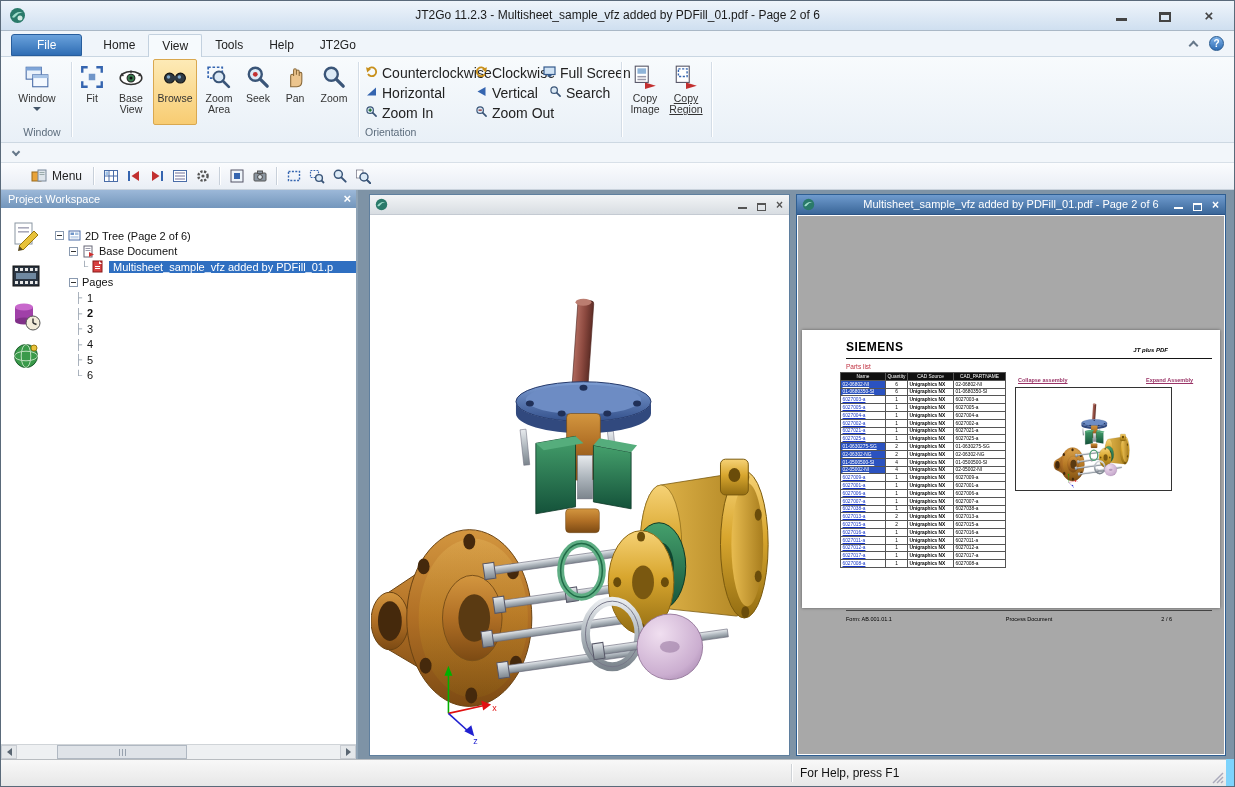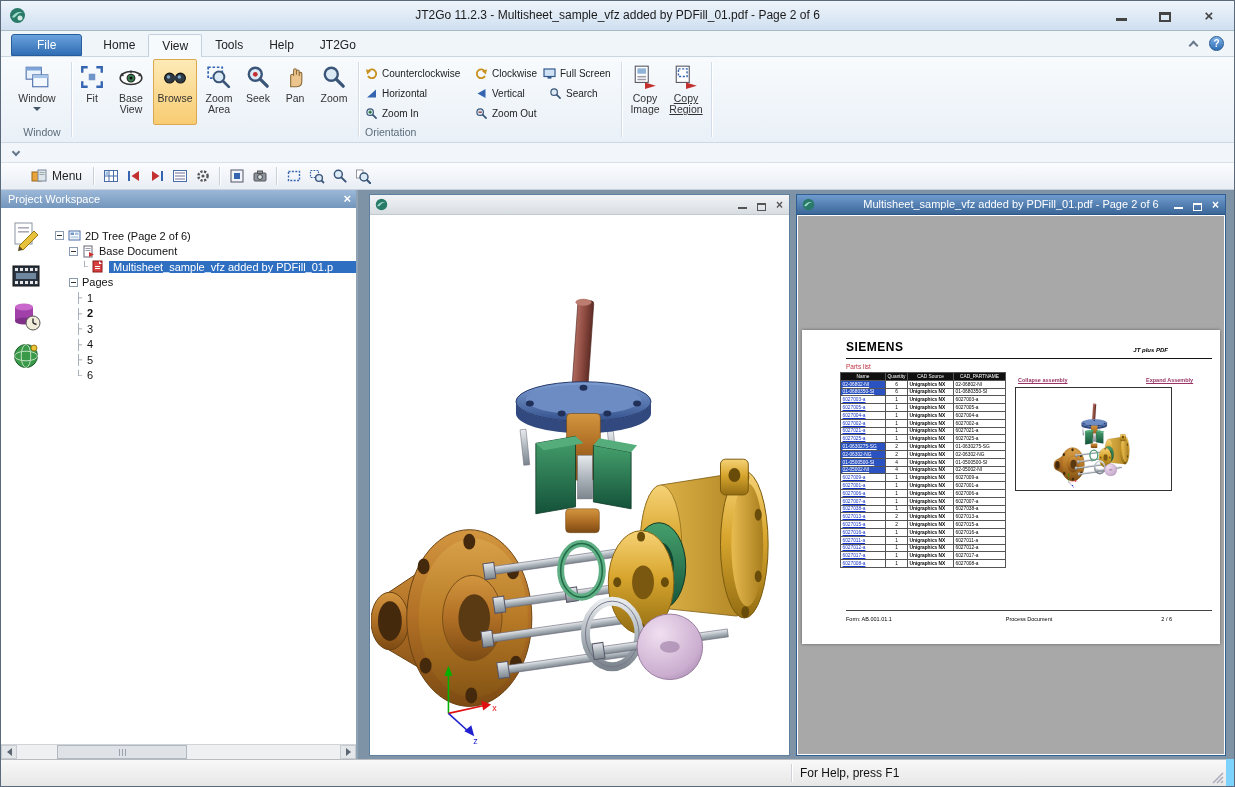--- a/index.html
+++ b/index.html
@@ -27,21 +27,21 @@
   .help-btn{width:15px;height:15px;border-radius:50%;background:linear-gradient(#7fb2e8,#2f6db4);color:#fff;font-size:10px;font-weight:bold;display:flex;align-items:center;justify-content:center;border:1px solid #27598e;}
 
   
   .ribbon{position:absolute;top:56px;left:0;right:0;height:86px;background:linear-gradient(#f8fbfd,#e9f0f7);border-bottom:1px solid #cdd8e2;}
   .rsep{position:absolute;top:5px;bottom:5px;width:1px;background:#d4dde7;box-shadow:1px 0 0 #fff;}
   .bigbtn{position:absolute;top:2px;height:66px;display:flex;flex-direction:column;align-items:center;font-size:10.5px;color:#333;text-align:center;line-height:11px;border:1px solid transparent;border-radius:2px;}
   .bigbtn .bicon{margin:4px 0 3px;}
   .bigbtn.hl{background:linear-gradient(#fdeab6,#f8cc72);border-color:#d9a850;}
   .grouplabel{position:absolute;top:69px;font-size:10.5px;color:#5c6c7c;}
   .dd-arrow{width:0;height:0;border-left:4px solid transparent;border-right:4px solid transparent;border-top:4px solid #44566a;margin-top:3px;}
-  .smallbtn{position:absolute;height:17px;display:flex;align-items:center;gap:4px;font-size:10px;color:#222;white-space:nowrap;}
+  .smallbtn{position:absolute;height:17px;display:flex;align-items:flex-start;gap:4px;font-size:14px;color:#222;white-space:nowrap;}
 
   
   .qastrip{position:absolute;top:142px;left:0;right:0;height:20px;background:#f2f6fa;border-bottom:1px solid #d8e0e8;}
   .chev-dn{position:absolute;left:12px;top:6px;width:6px;height:6px;border-right:2px solid #66788a;border-bottom:2px solid #66788a;transform:rotate(45deg);}
   .toolbar{position:absolute;top:162px;left:0;right:0;height:27px;background:linear-gradient(#fbfcfe,#e9eef5);border-bottom:1px solid #c9d2dc;display:flex;align-items:center;padding-left:24px;}
   .menu-btn{display:flex;align-items:center;gap:5px;padding:2px 6px;font-size:12px;color:#222;}
   .tb-sep{width:1px;height:18px;background:#c8d0da;margin:0 5px;box-shadow:1px 0 0 #fff;}
   .tb-btn{width:23px;height:22px;display:flex;align-items:center;justify-content:center;border-radius:2px;}
 
   
@@ -87,21 +87,21 @@
   .c-min-d{width:9px;height:2px;background:#555;margin-bottom:2px;}
   .c-max-d{width:9px;height:8px;border:1px solid #555;border-top:2px solid #555;}
   .c-close-d{font-size:12px;font-weight:bold;color:#555;line-height:11px;}
   .c-min-w{width:9px;height:2px;background:#fff;margin-bottom:2px;}
   .c-max-w{width:9px;height:8px;border:1px solid #fff;border-top:2px solid #fff;}
   .c-close-w{font-size:12px;font-weight:bold;color:#fff;line-height:11px;}
   .valve-canvas{position:absolute;top:21px;left:1px;right:1px;bottom:1px;background:#fff;}
   .pdf-content{position:absolute;top:21px;left:1px;right:1px;bottom:1px;background:#a8a8a8;overflow:hidden;}
 
   
-  .pdf-page{position:absolute;left:4px;right:4px;top:114px;height:314px;background:#fff;box-shadow:0 0 3px rgba(0,0,0,.45);}
+  .pdf-page{position:absolute;left:4px;right:4px;top:114px;height:278px;background:#fff;box-shadow:0 0 3px rgba(0,0,0,.45);}
   .brand{position:absolute;left:44px;top:10px;font-size:12px;font-weight:bold;letter-spacing:.5px;color:#000;}
   .corner{position:absolute;right:52px;top:17px;font-size:6px;font-weight:bold;font-style:italic;color:#000;}
   .rule{position:absolute;left:44px;right:8px;top:28px;height:1px;background:#151515;}
   .plist{position:absolute;left:44px;top:33px;font-size:6.5px;color:#c03040;}
   .ptable{position:absolute;left:38px;top:42px;border-collapse:collapse;font-size:4.8px;line-height:5.2px;color:#000;}
   .ptable th,.ptable td{border:0.5px solid #555;padding:0.8px 1.5px;white-space:nowrap;}
   .ptable th{background:#101010;color:#fff;font-weight:normal;}
   .ptable td.name{color:#1535c8;text-decoration:underline;width:45px;}
   .ptable td.name.hl{background:#2a52c0;color:#fff;}
   .ptable td.qty{text-align:center;width:22px;}

